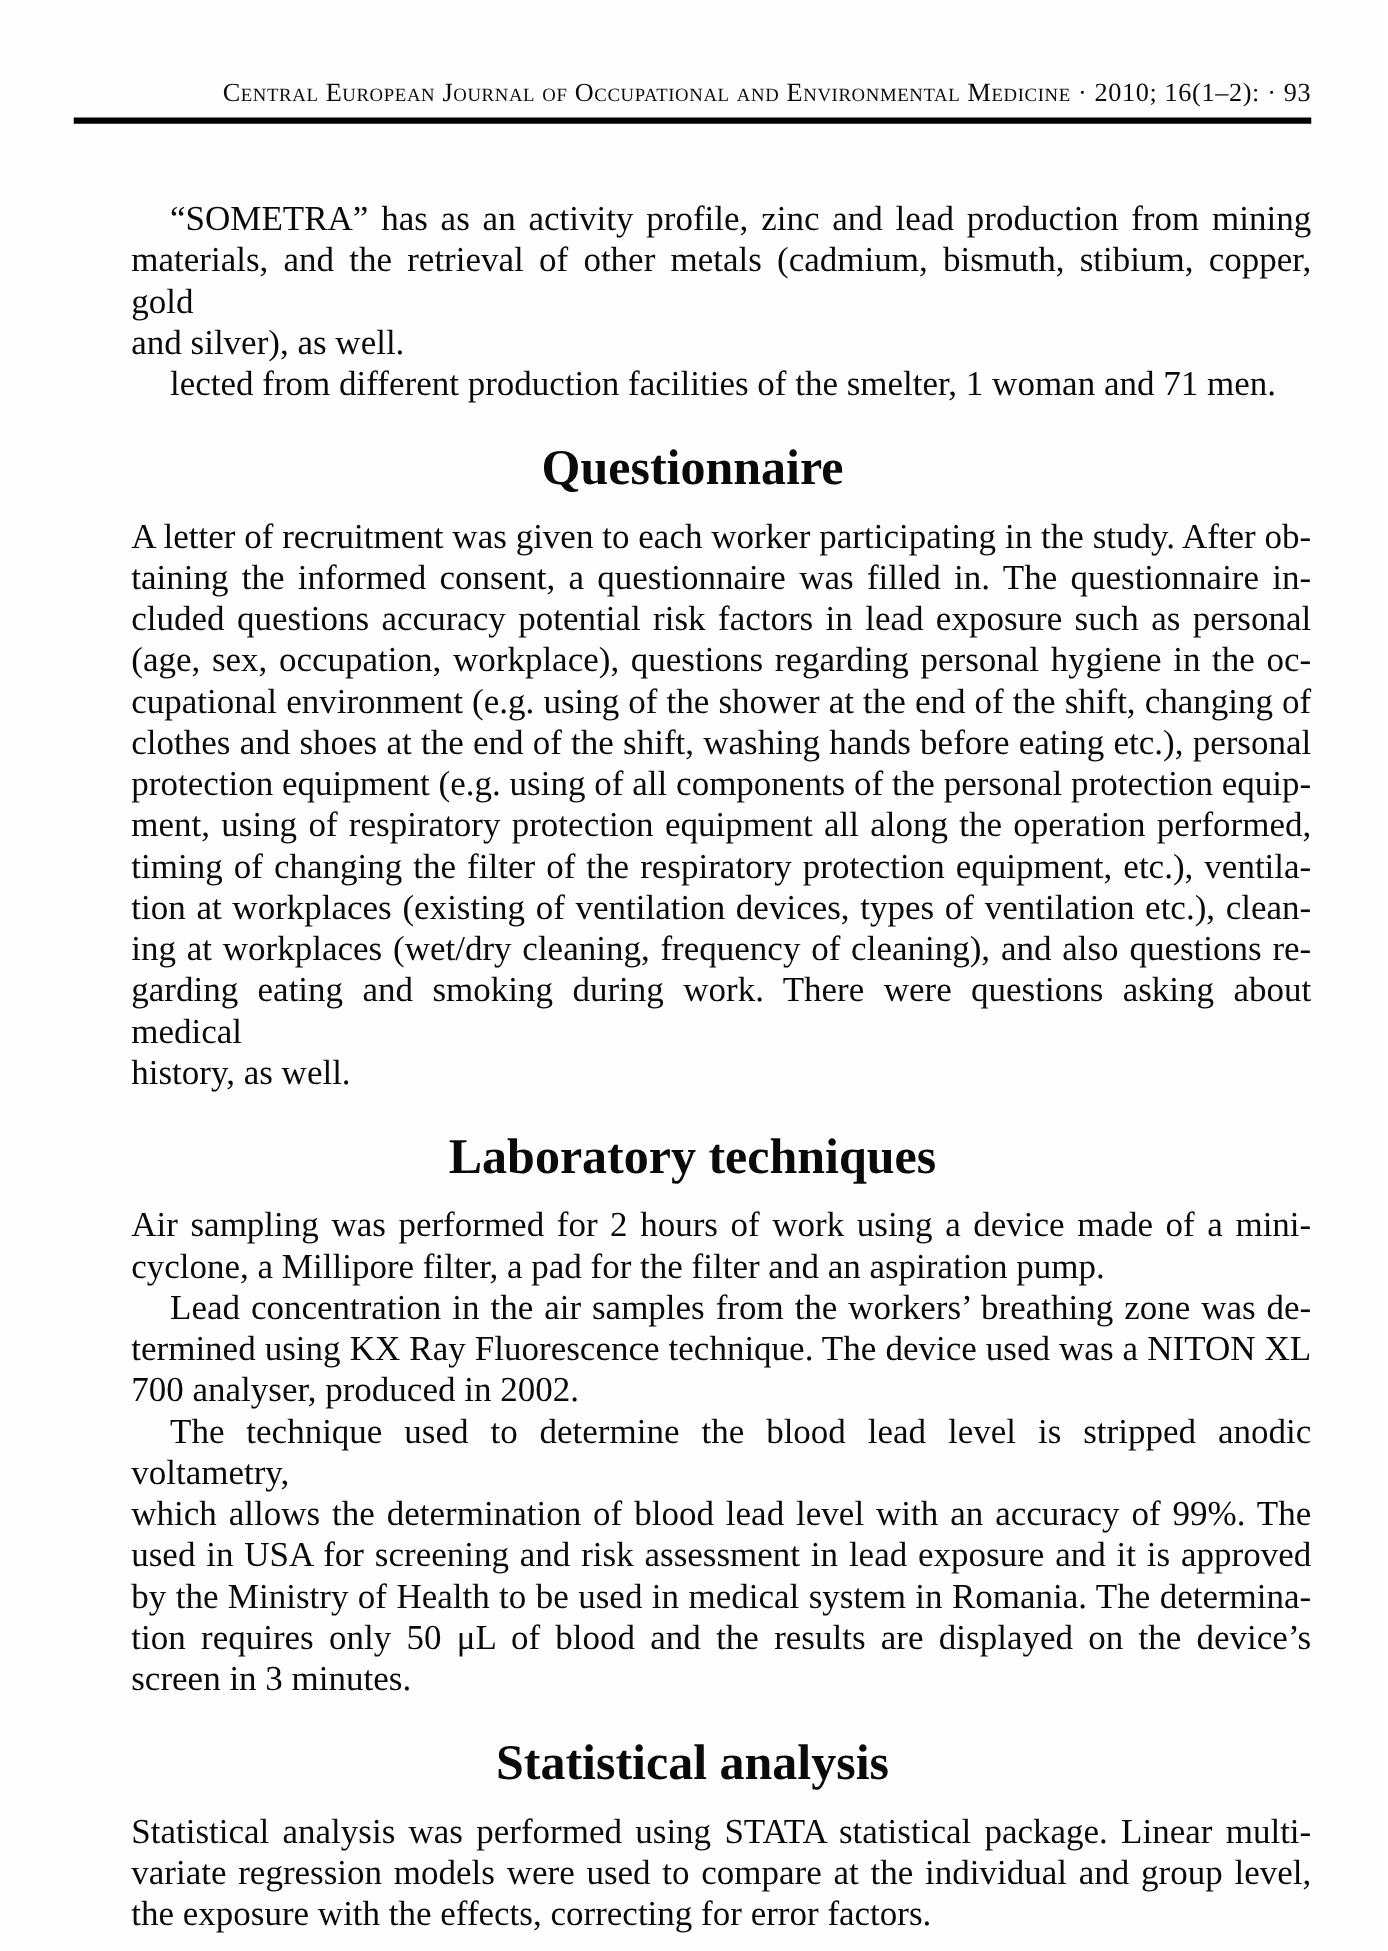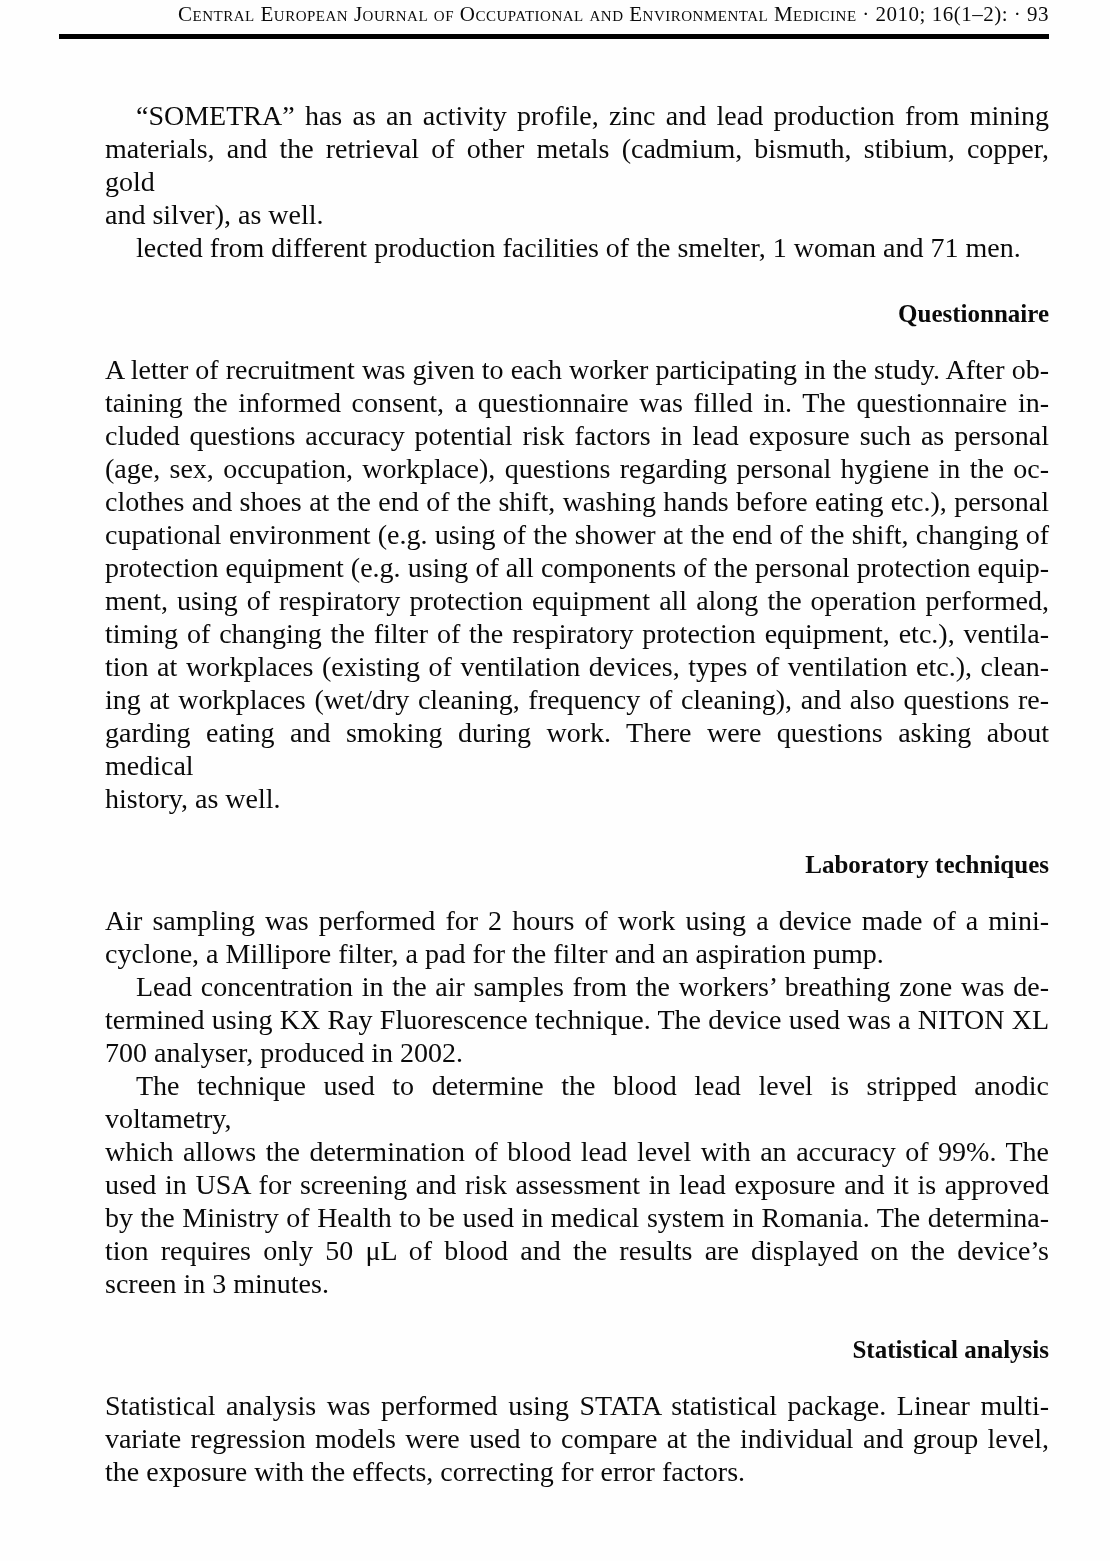--- a/index.html
+++ b/index.html
@@ -14,20 +14,21 @@
     background: #fefefe;
     color: #0a0a0a;
     font-family: "Liberation Serif", "DejaVu Serif", serif;
     overflow: hidden;
   }
   .content {
     margin-left: 59px;
     width: 990px;
   }
   .journal-header {
+    padding-top: 60px;
   }
   .journal-line {
     font-variant: small-caps;
     font-size: 21px;
     line-height: 28px;
     letter-spacing: 0.5px;
     text-align: right;
     white-space: nowrap;
   }
   .header-rule {
@@ -50,25 +51,25 @@
     margin-left: 46px;
   }
   .tline:last-child {
     text-align-last: left;
     font-family: Liberation Serif, serif;
   }
   .first-para {
     margin-top: 60px;
   }
   .section-heading {
-    font-size: 25px;
+    font-size: 40px;
     font-weight: bold;
     line-height: 36px;
     margin: 32px 0 21px 0;
-    text-align: right;
+    text-align: center;
   }
 </style>
 </head>
 <body>
 
 <div class="page">
   <div class="content">
 
     <div class="journal-header">
       <div class="journal-line">Central European Journal of Occupational and Environmental Medicine · 2010; 16(1–2): · 93</div>
@@ -85,22 +86,22 @@
         <div class="tline">lected from different production facilities of the smelter, 1 woman and 71 men.</div>
       </div>
 
     <h2 class="section-heading">Questionnaire</h2>
 
     <div class="para">
         <div class="tline">A letter of recruitment was given to each worker participating in the study. After ob-</div>
         <div class="tline">taining the informed consent, a questionnaire was filled in. The questionnaire in-</div>
         <div class="tline">cluded questions accuracy potential risk factors in lead exposure such as personal</div>
         <div class="tline">(age, sex, occupation, workplace), questions regarding personal hygiene in the oc-</div>
+        <div class="tline">cupational environment (e.g. using of the shower at the end of the shift, changing of</div>
         <div class="tline">clothes and shoes at the end of the shift, washing hands before eating etc.), personal</div>
-        <div class="tline">cupational environment (e.g. using of the shower at the end of the shift, changing of</div>
         <div class="tline">protection equipment (e.g. using of all components of the personal protection equip-</div>
         <div class="tline">ment, using of respiratory protection equipment all along the operation performed,</div>
         <div class="tline">timing of changing the filter of the respiratory protection equipment, etc.), ventila-</div>
         <div class="tline">tion at workplaces (existing of ventilation devices, types of ventilation etc.), clean-</div>
         <div class="tline">ing at workplaces (wet/dry cleaning, frequency of cleaning), and also questions re-</div>
         <div class="tline">garding eating and smoking during work. There were questions asking about medical</div>
         <div class="tline">history, as well.</div>
       </div>
 
     <h2 class="section-heading">Laboratory techniques</h2>

